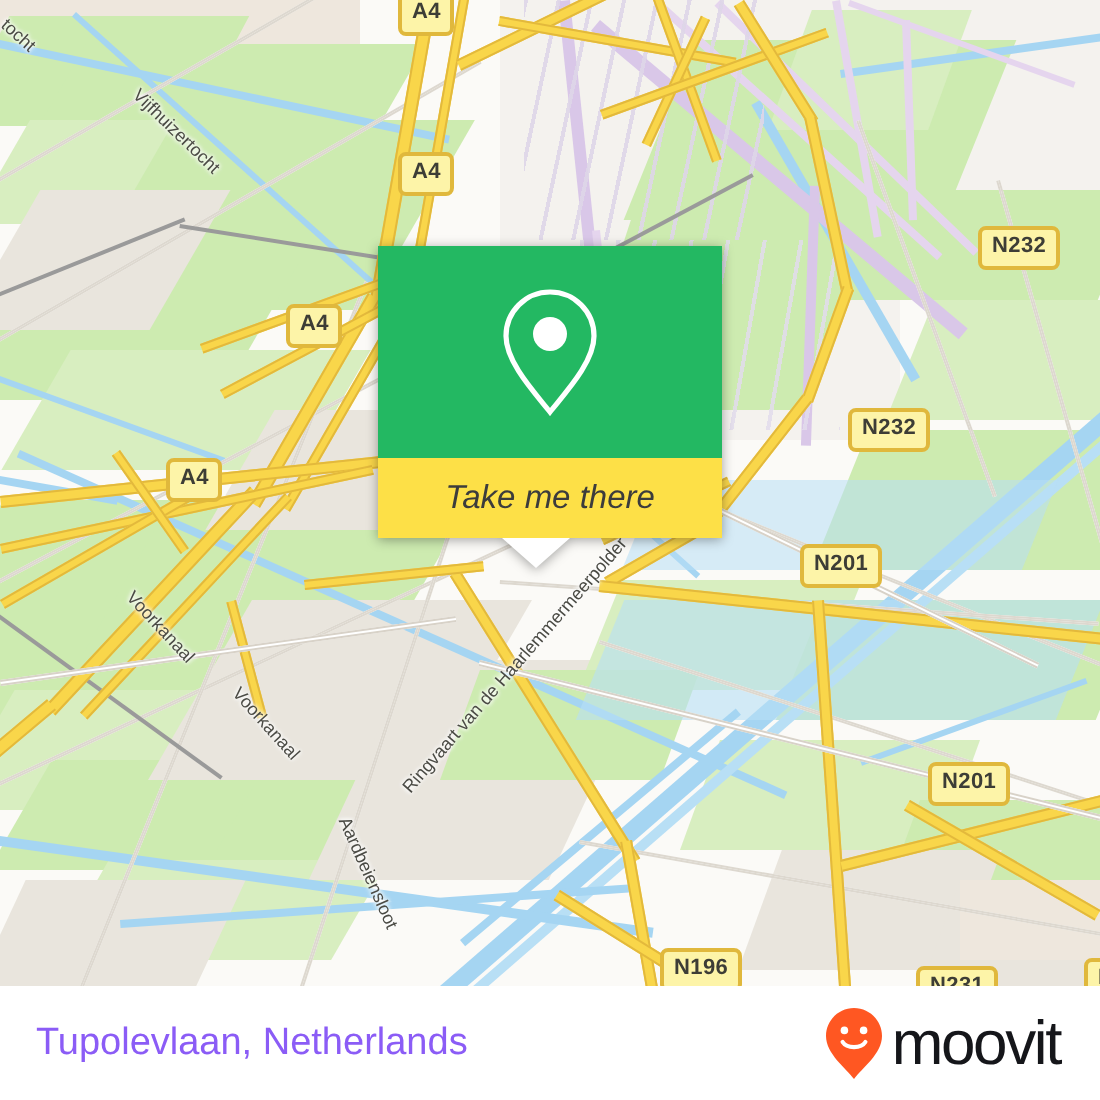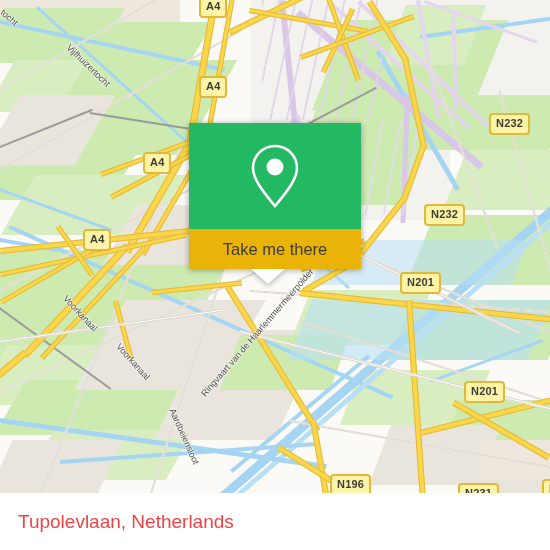--- a/index.html
+++ b/index.html
@@ -79,24 +79,25 @@
     width: 172px;
     filter: drop-shadow(0 1px 3px rgba(0,0,0,.35));
   }
   #card-top {
     height: 106px;
     background: #23b862;
     display: flex; align-items: center; justify-content: center;
   }
   #card-bottom {
     height: 40px;
-    background: #eab308;
+    background: #fde047;
     display: flex; align-items: center; justify-content: center;
     color: #3c3c3c;
     font-size: 16.5px;
+    font-style: italic;
   }
   #card-tail {
     position: absolute;
     left: 62px; bottom: -15px;
     width: 0; height: 0;
     border-left: 17px solid transparent;
     border-right: 17px solid transparent;
     border-top: 15px solid #ffffff;
   }
 
@@ -114,21 +115,21 @@
   
   #footer {
     position: absolute;
     left: 0; top: 493px;
     width: 550px; height: 57px;
     background: #fff;
     display: flex; align-items: center;
     justify-content: space-between;
     padding: 0 20px 0 18px;
   }
-  #place-name { font-size: 19px; color: #ef4444; white-space: nowrap; }
+  #place-name { font-size: 19px; color: #8b5cf6; white-space: nowrap; }
   #brand { display: flex; align-items: center; gap: 4px; }
   #brand-word { font-size: 31px; color: #15161a; letter-spacing: -1.2px; line-height: 1; }
 </style>
 </head>
 <body>
 
 <div id="app">
 
   <div id="map">
 
@@ -313,15 +314,24 @@
         </svg>
       </div>
       <div id="card-bottom">Take me there</div>
       <div id="card-tail"></div>
     </div>
 
   </div>
 
   <div id="footer">
     <div id="place-name">Tupolevlaan, Netherlands</div>
+    <div id="brand">
+      <svg width="30" height="38" viewBox="0 0 30 38">
+        <path d="M15 1 C7.3 1 1 7.3 1 15 C1 24 11 31 15 36.5 C19 31 29 24 29 15 C29 7.3 22.7 1 15 1 Z" fill="#ff5722"></path>
+        <circle cx="10.2" cy="12.2" r="1.9" fill="#ffffff"></circle>
+        <circle cx="19.8" cy="12.2" r="1.9" fill="#ffffff"></circle>
+        <path d="M9.3 18 C11.4 21.4 18.6 21.4 20.7 18" fill="none" stroke="#ffffff" stroke-width="2.1" stroke-linecap="round"></path>
+      </svg>
+      <span id="brand-word">moovit</span>
+    </div>
   </div>
 
 </div>
 
 </body></html>

